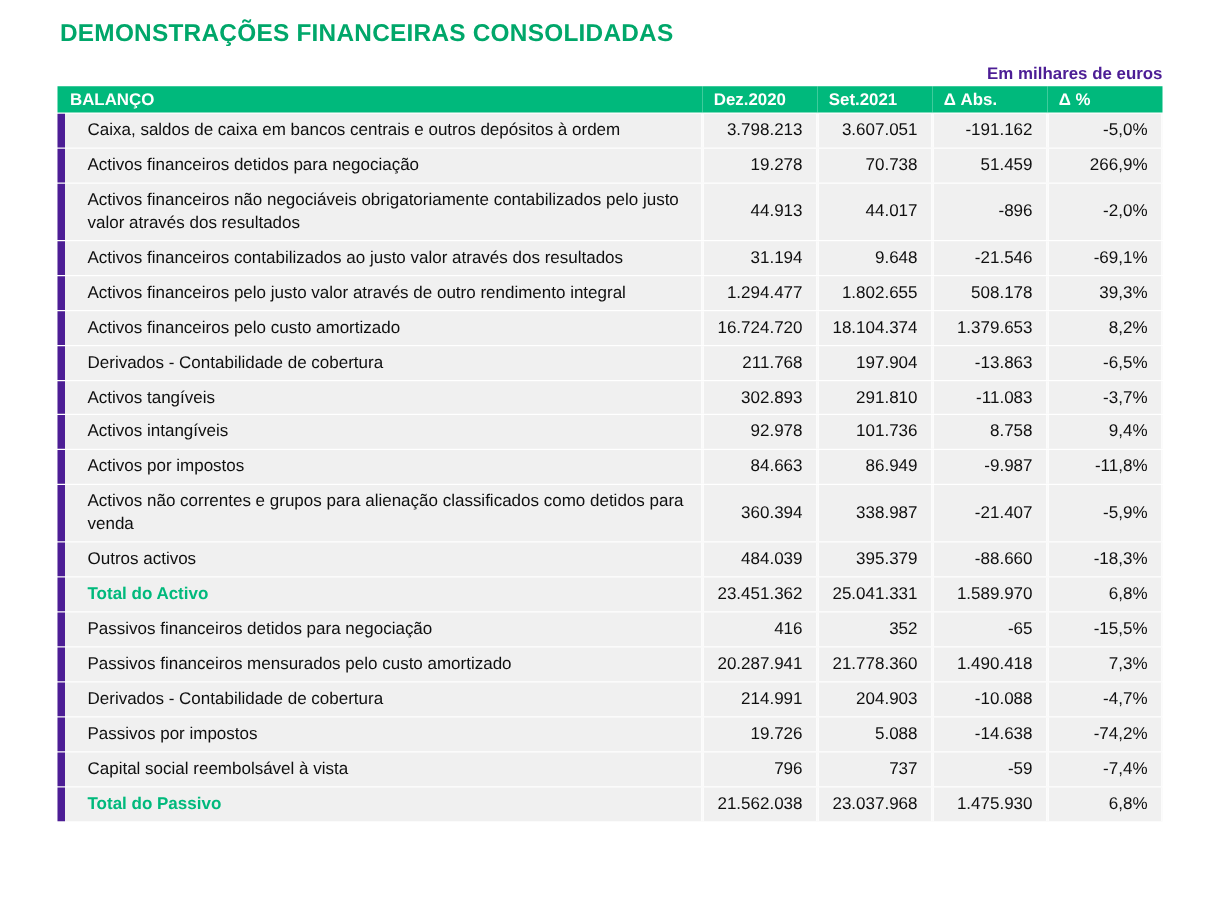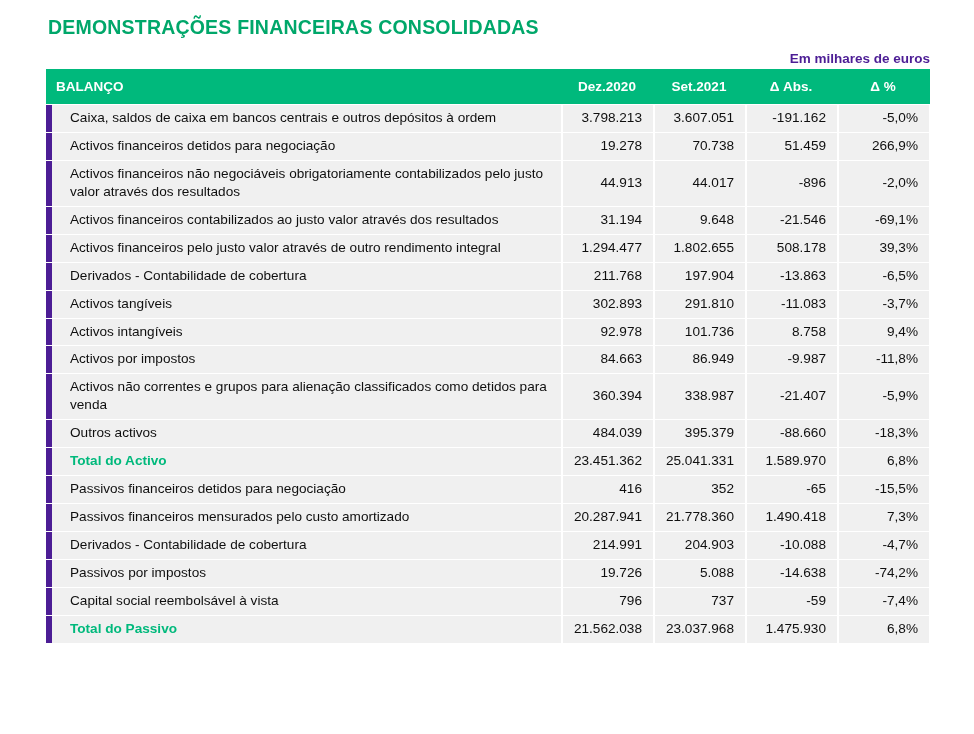--- a/index.html
+++ b/index.html
@@ -65,32 +65,32 @@
 
   table.fin col.c-label  { width: 516px; }
   table.fin col.c-num    { width: 92px; }
 
   
   thead th {
     background: #00b97c;
     color: #ffffff;
     font-size: 13.5px;
     font-weight: bold;
-    height: 35px;
+    height: 21px;
     padding: 1px 9px 2px 9px;
     box-sizing: border-box;
     border: none;
     vertical-align: middle;
   }
   thead th.h-label {
     text-align: left;
     padding-left: 10px;
   }
   thead th.h-num {
-    text-align: center;
+    text-align: left;
     padding-right: 11px;
   }
 
   
   tbody td {
     background: #f0f0f0;
     font-size: 13.6px;
     color: #0f0f0f;
     padding: 4px 9px 5px 9px;
     box-sizing: border-box;
@@ -177,20 +177,27 @@
             <td class="cell-num">-69,1%</td>
           </tr>
           <tr>
             <td class="cell-label">Activos financeiros pelo justo valor através de outro rendimento integral</td>
             <td class="cell-num">1.294.477</td>
             <td class="cell-num">1.802.655</td>
             <td class="cell-num">508.178</td>
             <td class="cell-num">39,3%</td>
           </tr>
           <tr>
+            <td class="cell-label">Activos financeiros pelo custo amortizado</td>
+            <td class="cell-num">16.724.720</td>
+            <td class="cell-num">18.104.374</td>
+            <td class="cell-num">1.379.653</td>
+            <td class="cell-num">8,2%</td>
+          </tr>
+          <tr>
             <td class="cell-label">Derivados - Contabilidade de cobertura</td>
             <td class="cell-num">211.768</td>
             <td class="cell-num">197.904</td>
             <td class="cell-num">-13.863</td>
             <td class="cell-num">-6,5%</td>
           </tr>
           <tr>
             <td class="cell-label">Activos tangíveis</td>
             <td class="cell-num">302.893</td>
             <td class="cell-num">291.810</td>

